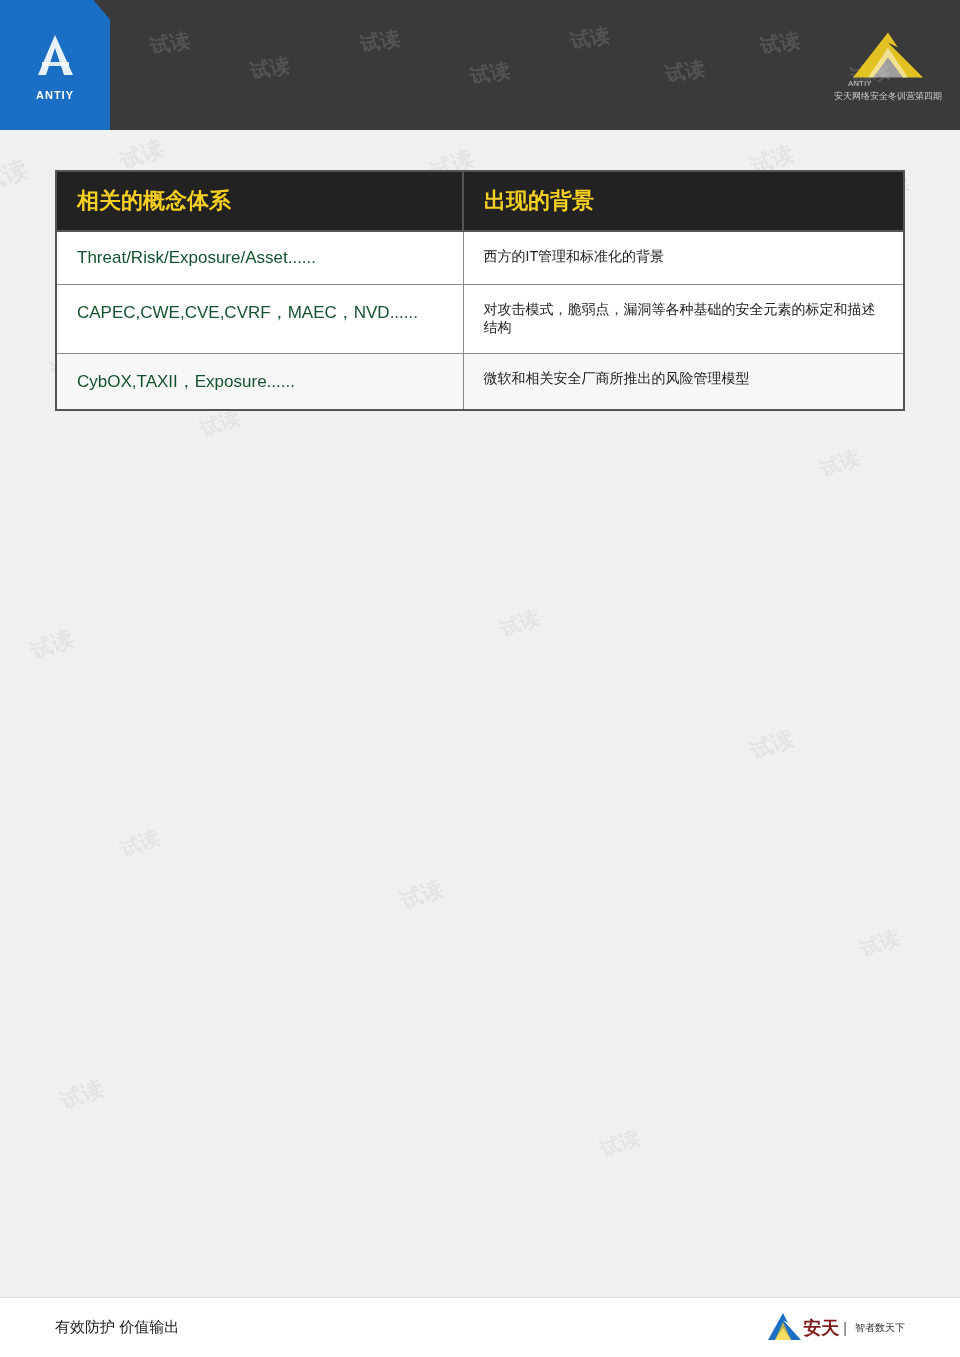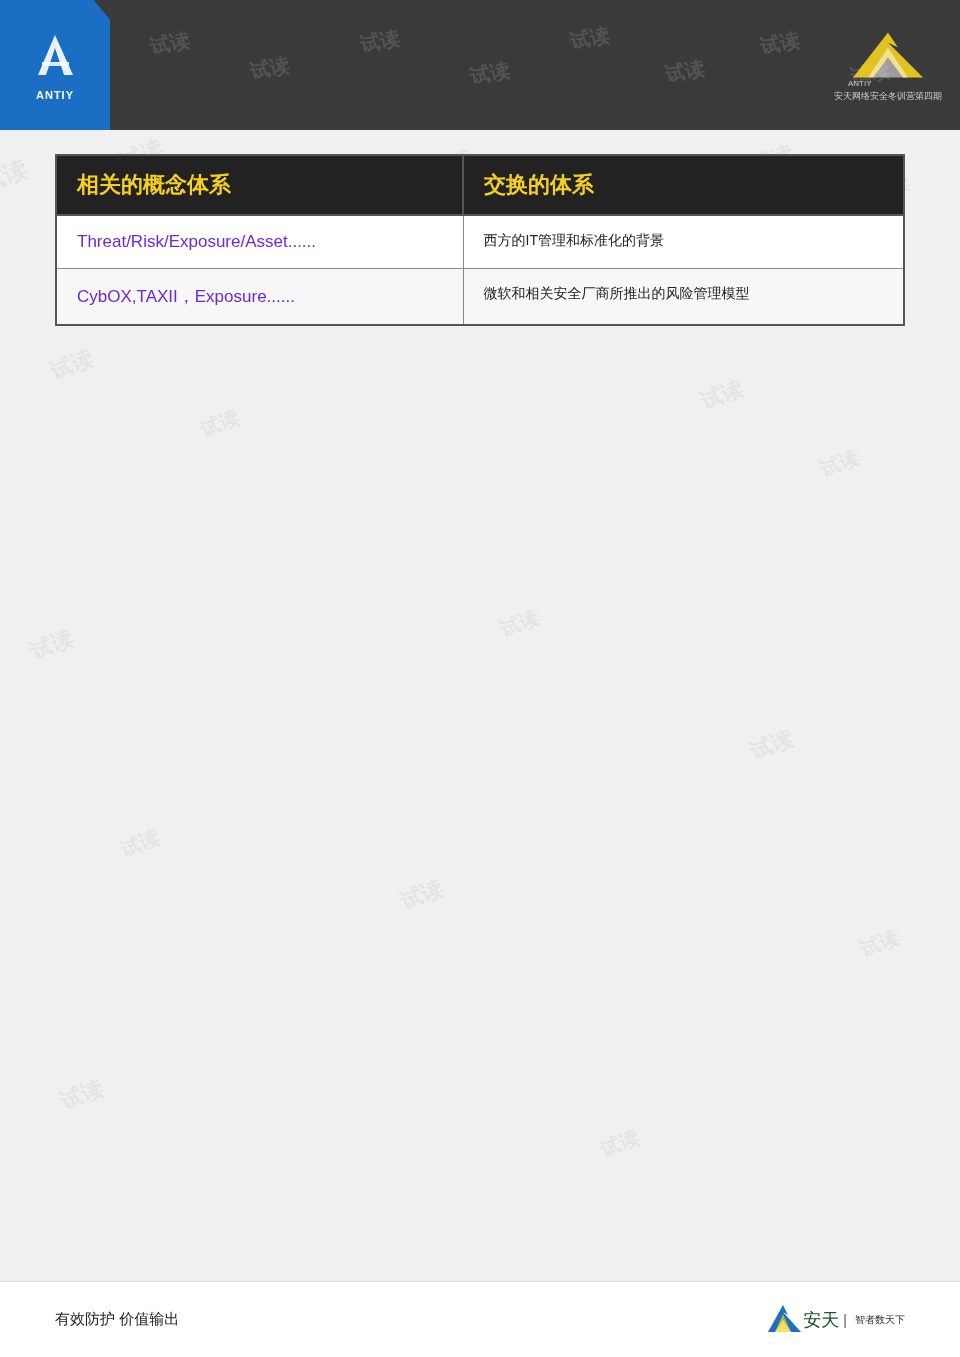--- a/index.html
+++ b/index.html
@@ -94,21 +94,21 @@
       font-weight: bold;
       transform: rotate(-20deg);
       white-space: nowrap;
       user-select: none;
     }
 
     
     .main-content {
       position: relative;
       z-index: 1;
-      padding: 24px 55px 30px 55px;
+      padding: 40px 55px 30px 55px;
     }
 
     
     .data-table {
       width: 100%;
       border-collapse: collapse;
       background: white;
       border: 2px solid #555;
     }
 
@@ -125,41 +125,41 @@
     .data-table td {
       border: 1.5px solid #888;
       padding: 16px 20px;
       vertical-align: top;
       background: white;
     }
 
     .col-left {
       width: 48%;
       font-size: 17px;
-      color: #6d28d9;
+      color: #14532d;
       font-weight: 500;
     }
 
     .col-right {
       width: 52%;
       font-size: 14px;
       color: #222;
     }
 
     .row-alt td {
       background: #f7f7f7;
     }
 
     
     .footer {
       position: absolute;
       bottom: 0;
       left: 0;
       width: 100%;
-      height: 76px;
+      height: 60px;
       background: white;
       display: flex;
       align-items: center;
       justify-content: space-between;
       padding: 0 55px;
       border-top: 1px solid #ddd;
       z-index: 2;
     }
 
     .footer-left {
@@ -168,22 +168,22 @@
       font-weight: 500;
     }
 
     .footer-right {
       display: flex;
       align-items: center;
     }
 
     .footer-logo {
       font-size: 18px;
-      font-weight: normal;
-      color: #14532d;
+      font-weight: bold;
+      color: #7f1d1d;
     }
 
     .footer-logo-text {
       font-size: 10px;
       color: #333;
       margin-left: 4px;
     }
 
     
     .hw {
@@ -254,27 +254,31 @@
   <span class="pwm" style="left:860px;top:800px;font-size:20px;">试读</span>
   <span class="pwm" style="left:60px;top:950px;font-size:22px;">试读</span>
   <span class="pwm" style="left:600px;top:1000px;font-size:20px;">试读</span>
 </div>
 
 <div class="main-content">
   <table class="data-table">
     <thead>
       <tr>
         <th class="col-left">相关的概念体系</th>
-        <th class="col-right">交换的体系</th>
+        <th class="col-right">出现的背景</th>
       </tr>
     </thead>
     <tbody id="table-body">
     <tr>
           <td class="col-left">Threat/Risk/Exposure/Asset......</td>
           <td class="col-right">西方的IT管理和标准化的背景</td>
+        </tr>
+        <tr>
+          <td class="col-left">CAPEC,CWE,CVE,CVRF，MAEC，NVD......</td>
+          <td class="col-right">对攻击模式，脆弱点，漏洞等各种基础的安全元素的标定和描述结构</td>
         </tr>
         <tr class="row-alt">
           <td class="col-left">CybOX,TAXII，Exposure......</td>
           <td class="col-right">微软和相关安全厂商所推出的风险管理模型</td>
         </tr>
       </tbody>
   </table>
 </div>
 
 <div class="footer">

